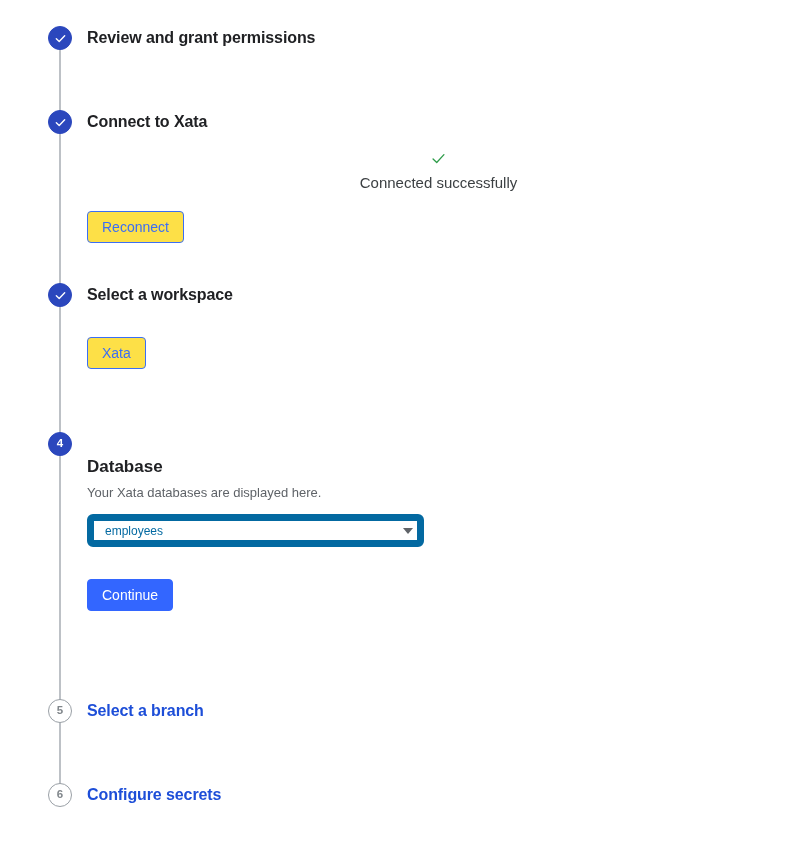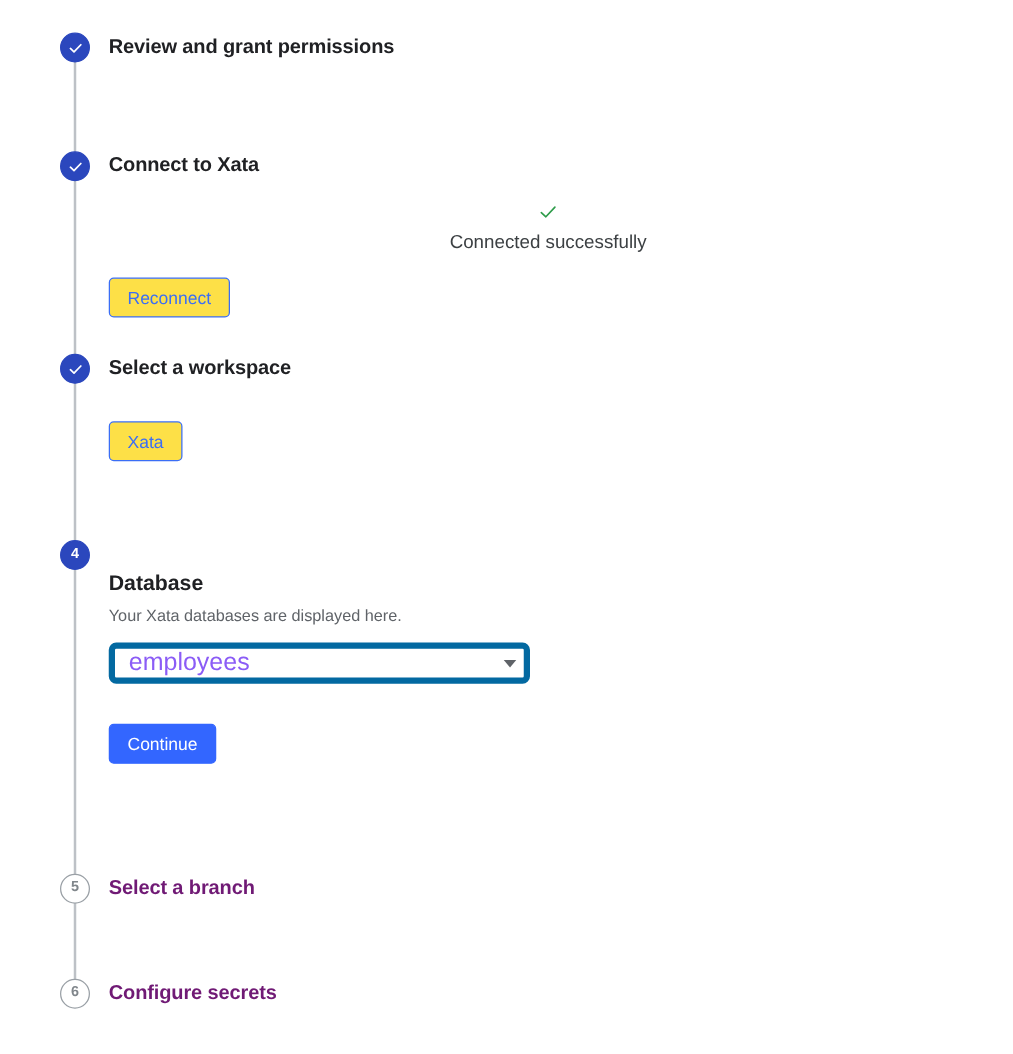--- a/index.html
+++ b/index.html
@@ -79,21 +79,21 @@
   }
 
   .step-title {
     font-size: 16px;
     font-weight: 700;
     line-height: 24px;
     color: #202124;
     margin: 0;
     letter-spacing: -0.1px;
   }
-  .step-title.muted { color: #701a75; }
+  .step-title.muted { color: #1d4ed8; }
 
   .status-row {
     display: flex;
     align-items: center;
     gap: 7px;
     margin-top: 17px;
     font-size: 15px;
     line-height: 20px;
     color: #3c4043;
     flex-direction: column;
@@ -140,28 +140,28 @@
 
   .select-wrap {
     position: relative;
     width: 337px;
     height: 33px;
     margin-top: 12px;
   }
   .select-box {
     width: 100%;
     height: 100%;
-    border: 5px solid #0369a1;
+    border: 7px solid #0369a1;
     border-radius: 6px;
     background: #ffffff;
     display: flex;
     align-items: center;
     padding: 0 30px 0 11px;
-    font-size: 20px;
-    color: #8b5cf6;
+    font-size: 12px;
+    color: #0369a1;
   }
   .select-caret {
     position: absolute;
     right: 11px;
     top: 50%;
     transform: translateY(-50%);
     width: 0;
     height: 0;
     border-left: 5px solid transparent;
     border-right: 5px solid transparent;
@@ -180,21 +180,21 @@
     <div class="marker done">
       <svg class="check-svg" width="13" height="13" viewBox="0 0 14 14">
         <path d="M2.5 7.3 L5.6 10.2 L11.5 4.1" fill="none" stroke="#ffffff" stroke-width="1.5" stroke-linecap="round" stroke-linejoin="round"></path>
       </svg>
     </div>
     <div class="content">
       <h3 class="step-title">Review and grant permissions</h3>
     </div>
   </div>
 
-  <div class="step" style="top:121px;">
+  <div class="step" style="top:110px;">
     <div class="marker done">
       <svg class="check-svg" width="13" height="13" viewBox="0 0 14 14">
         <path d="M2.5 7.3 L5.6 10.2 L11.5 4.1" fill="none" stroke="#ffffff" stroke-width="1.5" stroke-linecap="round" stroke-linejoin="round"></path>
       </svg>
     </div>
     <div class="content">
       <h3 class="step-title">Connect to Xata</h3>
       <div class="status-row">
         <svg class="status-check" width="15" height="15" viewBox="0 0 16 16">
           <path d="M2.2 8.6 L6.1 12.2 L13.8 3.9" fill="none" stroke="#2e9c4a" stroke-width="1.4" stroke-linecap="round" stroke-linejoin="round"></path>

